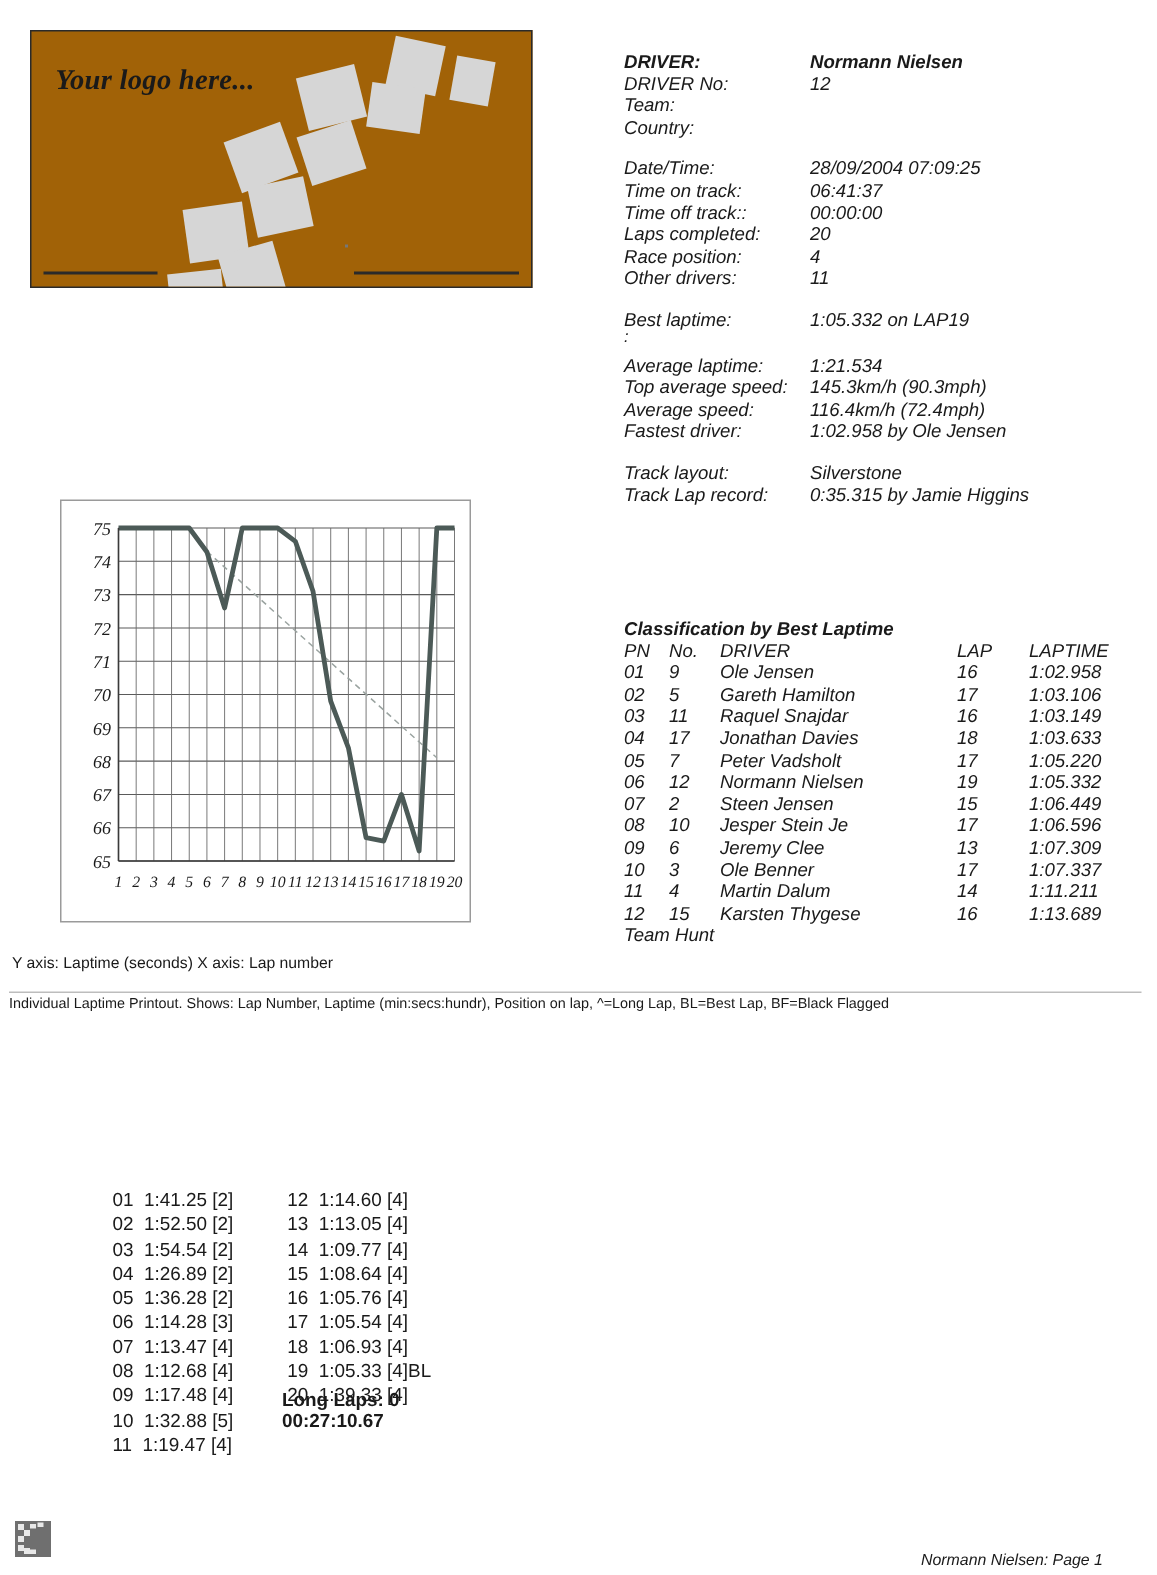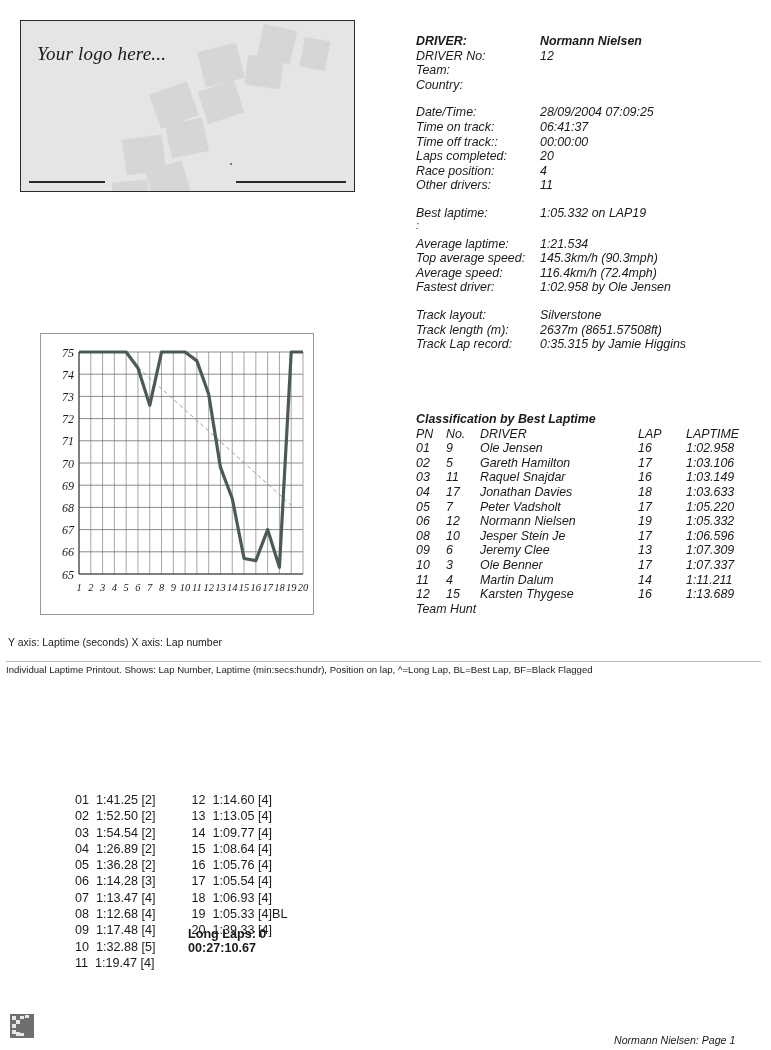--- a/index.html
+++ b/index.html
@@ -14,21 +14,22 @@
     overflow: hidden;
   }
   .page { position: absolute; inset: 0; }
 
   
   .logo-box {
     position: absolute; left: 20px; top: 20px;
     width: 333px; height: 170px;
     border: 1.5px solid #2a2a2a;
     overflow: hidden;
-    background: #e5e5e5;
+    background: #a16207;
+    font-weight: bold;
   }
   .logo-text {
     position: absolute; left: 16px; top: 22px;
     font-family: "Liberation Serif", serif;
     font-style: italic;
     font-size: 19px;
     color: #1a1a1a;
     letter-spacing: .2px;
     white-space: nowrap;
   }
@@ -235,24 +236,20 @@
     <div class="row">
       <div class="lab">Fastest driver:</div>
       <div class="val">1:02.958 by Ole Jensen</div>
     </div>
 
     <div class="gap"></div>
 
     <div class="row">
       <div class="lab">Track layout:</div>
       <div class="val">Silverstone</div>
-    </div>
-    <div class="row">
-      <div class="lab">Track length (m):</div>
-      <div class="val">2637m  (8651.57508ft)</div>
     </div>
     <div class="row">
       <div class="lab">Track Lap record:</div>
       <div class="val">0:35.315 by Jamie Higgins</div>
     </div>
   </div>
 
   <div class="chart-box">
     <svg class="chart-svg" viewBox="0 0 272 280">
       <g id="chart-grid" stroke="#5a5a5a" stroke-width="0.7">
@@ -385,20 +382,27 @@
             <td class="c-lt">1:05.220</td>
           </tr>
           <tr>
             <td class="c-pn">06</td>
             <td class="c-no">12</td>
             <td class="c-drv">Normann Nielsen</td>
             <td class="c-lap">19</td>
             <td class="c-lt">1:05.332</td>
           </tr>
           <tr>
+            <td class="c-pn">07</td>
+            <td class="c-no">2</td>
+            <td class="c-drv">Steen Jensen</td>
+            <td class="c-lap">15</td>
+            <td class="c-lt">1:06.449</td>
+          </tr>
+          <tr>
             <td class="c-pn">08</td>
             <td class="c-no">10</td>
             <td class="c-drv">Jesper Stein Je</td>
             <td class="c-lap">17</td>
             <td class="c-lt">1:06.596</td>
           </tr>
           <tr>
             <td class="c-pn">09</td>
             <td class="c-no">6</td>
             <td class="c-drv">Jeremy Clee</td>

